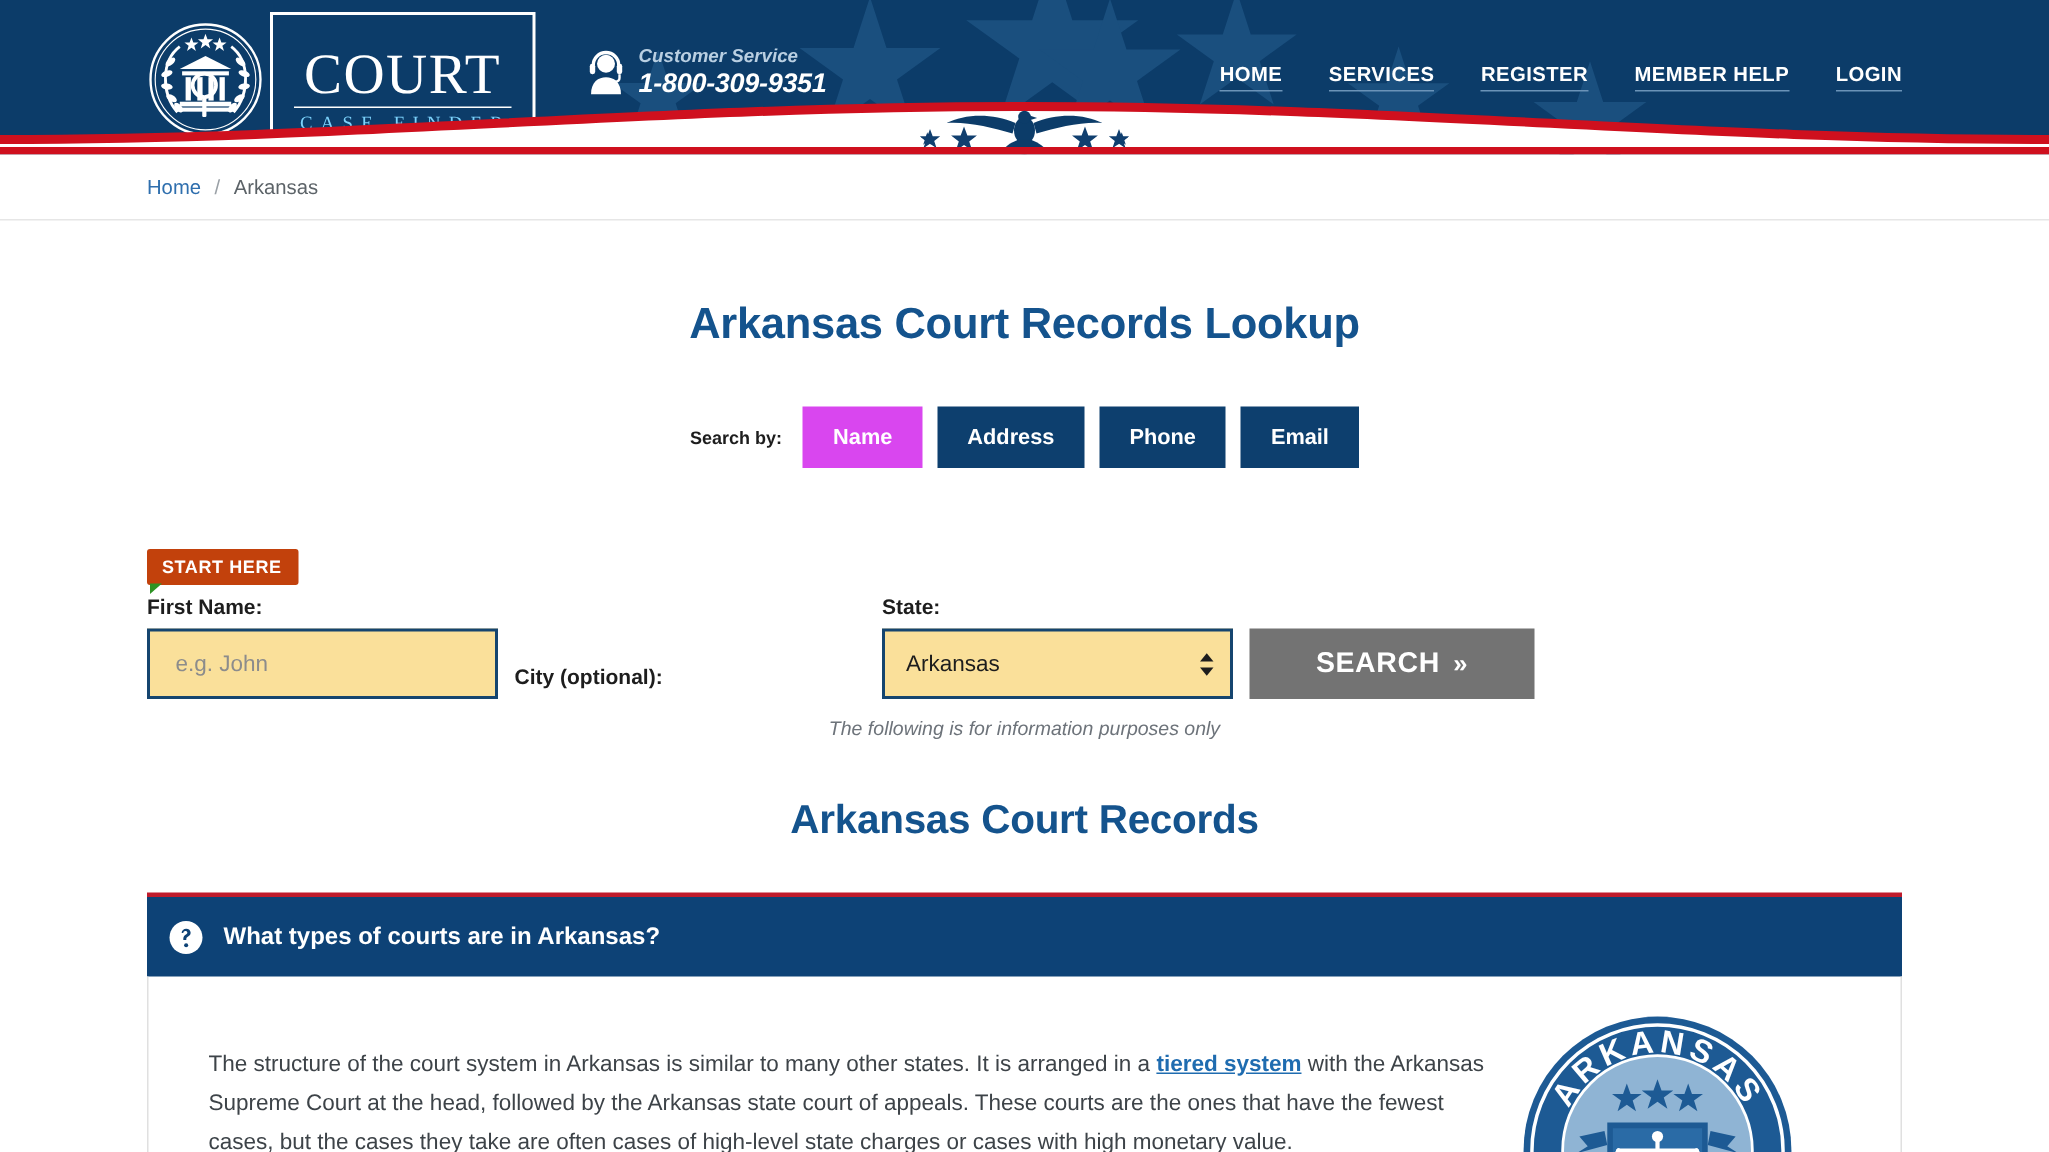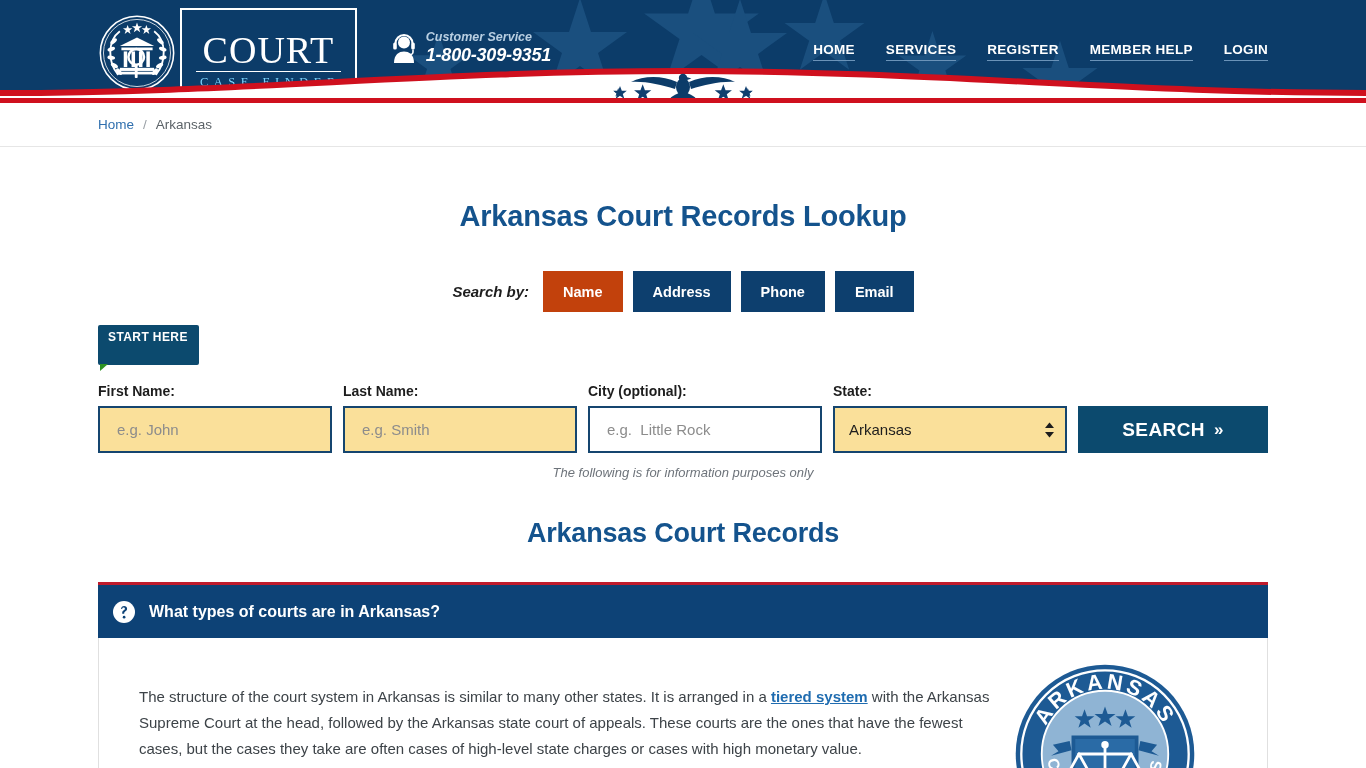--- a/index.html
+++ b/index.html
@@ -129,66 +129,66 @@
     letter-spacing: -0.2px;
   }
 
   .searchby-row {
     display: flex; align-items: center; justify-content: center;
     gap: 10px;
     margin-top: 38px;
   }
   .searchby-label {
     color: #1d1d1d;
-    font-size: 15px;
-    font-style: italic;
+    font-size: 12px;
     font-weight: bold;
     margin-right: 4px;
   }
   .tab-btn {
     background: #0d3f6e;
     color: #ffffff;
     font-size: 14.5px;
     font-weight: bold;
     border: none;
     height: 41px;
     padding: 0 20px;
     cursor: pointer;
     font-family: "Liberation Sans", sans-serif;
   }
-  .tab-btn.active { background: #c2410c; }
+  .tab-btn.active { background: #d946ef; }
 
   .form-area {
     position: relative;
     padding: 0 98px;
     margin-top: 13px;
   }
   .start-here {
     position: relative;
     display: inline-block;
-    background: #0c4a6e;
+    background: #c2410c;
     color: #ffffff;
     font-size: 12px;
     font-weight: bold;
     letter-spacing: 0.4px;
-    padding: 5px 11px 21px 10px;
+    padding: 5px 11px 5px 10px;
     border-radius: 2px;
+    margin-top: 41px;
   }
   .start-here::after {
     content: "";
     position: absolute;
     left: 2px; bottom: -6px;
     border-left: 8px solid #2e9323;
     border-bottom: 7px solid transparent;
   }
   .fields-row {
     display: flex;
     align-items: flex-end;
     gap: 11px;
-    margin-top: 18px;
+    margin-top: 6px;
   }
   .field-col { display: flex; flex-direction: column; }
   .f-first, .f-last { width: 234px; }
   .f-city { width: 234px; }
   .f-state { width: 234px; }
   .field-label {
     color: #1d1d1d;
     font-size: 14px;
     font-weight: bold;
     margin-bottom: 7px;
@@ -223,21 +223,21 @@
   .select-arrows {
     position: absolute;
     right: 12px; top: 50%;
     transform: translateY(-50%);
     pointer-events: none;
     width: 11px; height: 18px;
   }
   .search-btn {
     height: 47px;
     width: 190px;
-    background: #0c4a6e;
+    background: #737373;
     border: none;
     color: #ffffff;
     font-size: 19px;
     font-weight: bold;
     letter-spacing: 0.4px;
     cursor: pointer;
     font-family: "Liberation Sans", sans-serif;
     display: flex; align-items: center; justify-content: center;
     gap: 9px;
   }
@@ -445,28 +445,23 @@
   <div class="form-area">
     <div class="start-here">START HERE</div>
 
     <div class="fields-row">
 
       <div class="field-col f-first">
         <label class="field-label">First Name:</label>
         <input class="field-input" type="text" placeholder="e.g. John" style="">
       </div>
 
-      <div class="field-col f-last">
-        <label class="field-label">Last Name:</label>
-        <input class="field-input" type="text" placeholder="e.g. Smith" style="">
-      </div>
 
       <div class="field-col f-city">
         <label class="field-label">City (optional):</label>
-        <input class="field-input white" type="text" placeholder="e.g.  Little Rock" style="">
       </div>
 
       <div class="field-col f-state">
         <label class="field-label">State:</label>
         <div class="select-wrap">
           <select class="field-select">
             <option>Arkansas</option>
           </select>
           <svg class="select-arrows" viewBox="0 0 11 18" aria-hidden="true">
             <path d="M5.5 1.5 L10 7 L1 7 Z" fill="#1d1d1d"></path>

